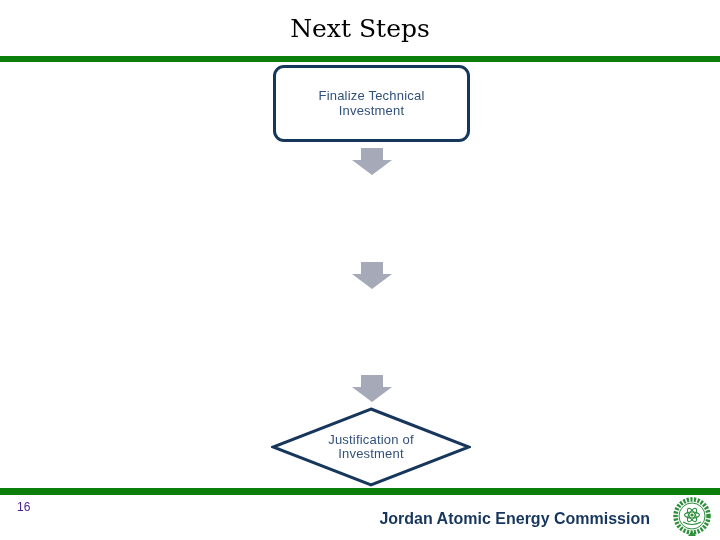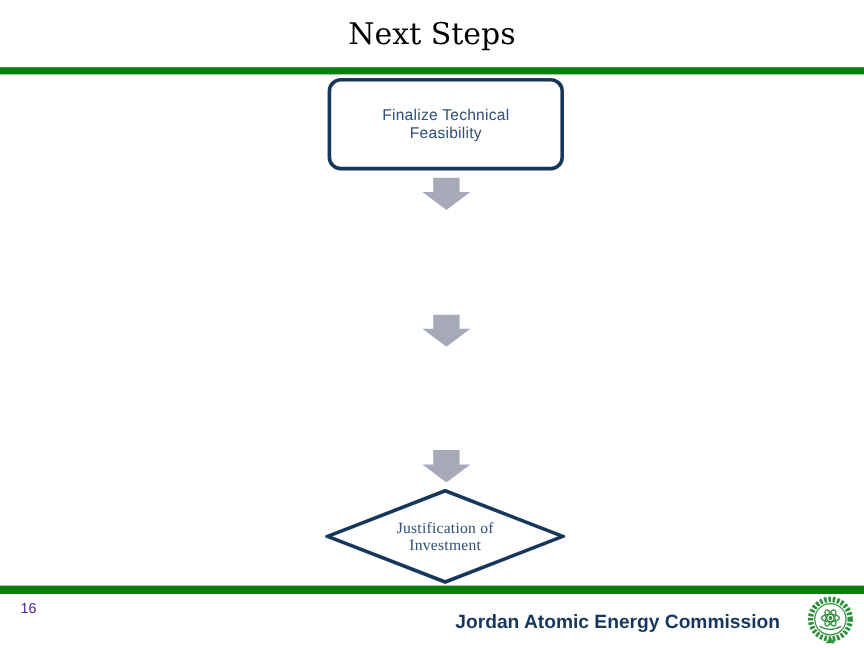--- a/index.html
+++ b/index.html
@@ -48,21 +48,21 @@
     letter-spacing:0.2px;
   }
   .arrow{
     position:absolute;
     left:352px;
     width:40px;height:27px;
   }
   .diamond-wrap{
     position:absolute;
     left:271px;top:407px;
-    width:200px;height:80px;font-family:Liberation Serif, serif;
+    width:200px;height:80px;
   }
   .diamond-svg{position:absolute;left:0;top:0;}
   .diamond-label{
     position:absolute;
     left:0;top:0;
     width:200px;height:80px;
     display:flex;
     align-items:center;
     justify-content:center;
     text-align:center;
@@ -95,21 +95,21 @@
 </head>
 <body>
 
 <div class="slide">
 
   <h1 class="title">Next Steps</h1>
   <div class="rule-top"></div>
 
   <div class="step-box" style="top:65px">
     <span class="step-label">Finalize Technical
-Feasibility</span>
+Investment</span>
   </div>
 
   <svg class="arrow" style="top:148px" viewBox="0 0 40 27">
     <polygon points="9,0 31,0 31,12 40,12 20,27 0,12 9,12" fill="#A6A9B8"></polygon>
   </svg>
 
 
   <svg class="arrow" style="top:262px" viewBox="0 0 40 27">
     <polygon points="9,0 31,0 31,12 40,12 20,27 0,12 9,12" fill="#A6A9B8"></polygon>
   </svg>

